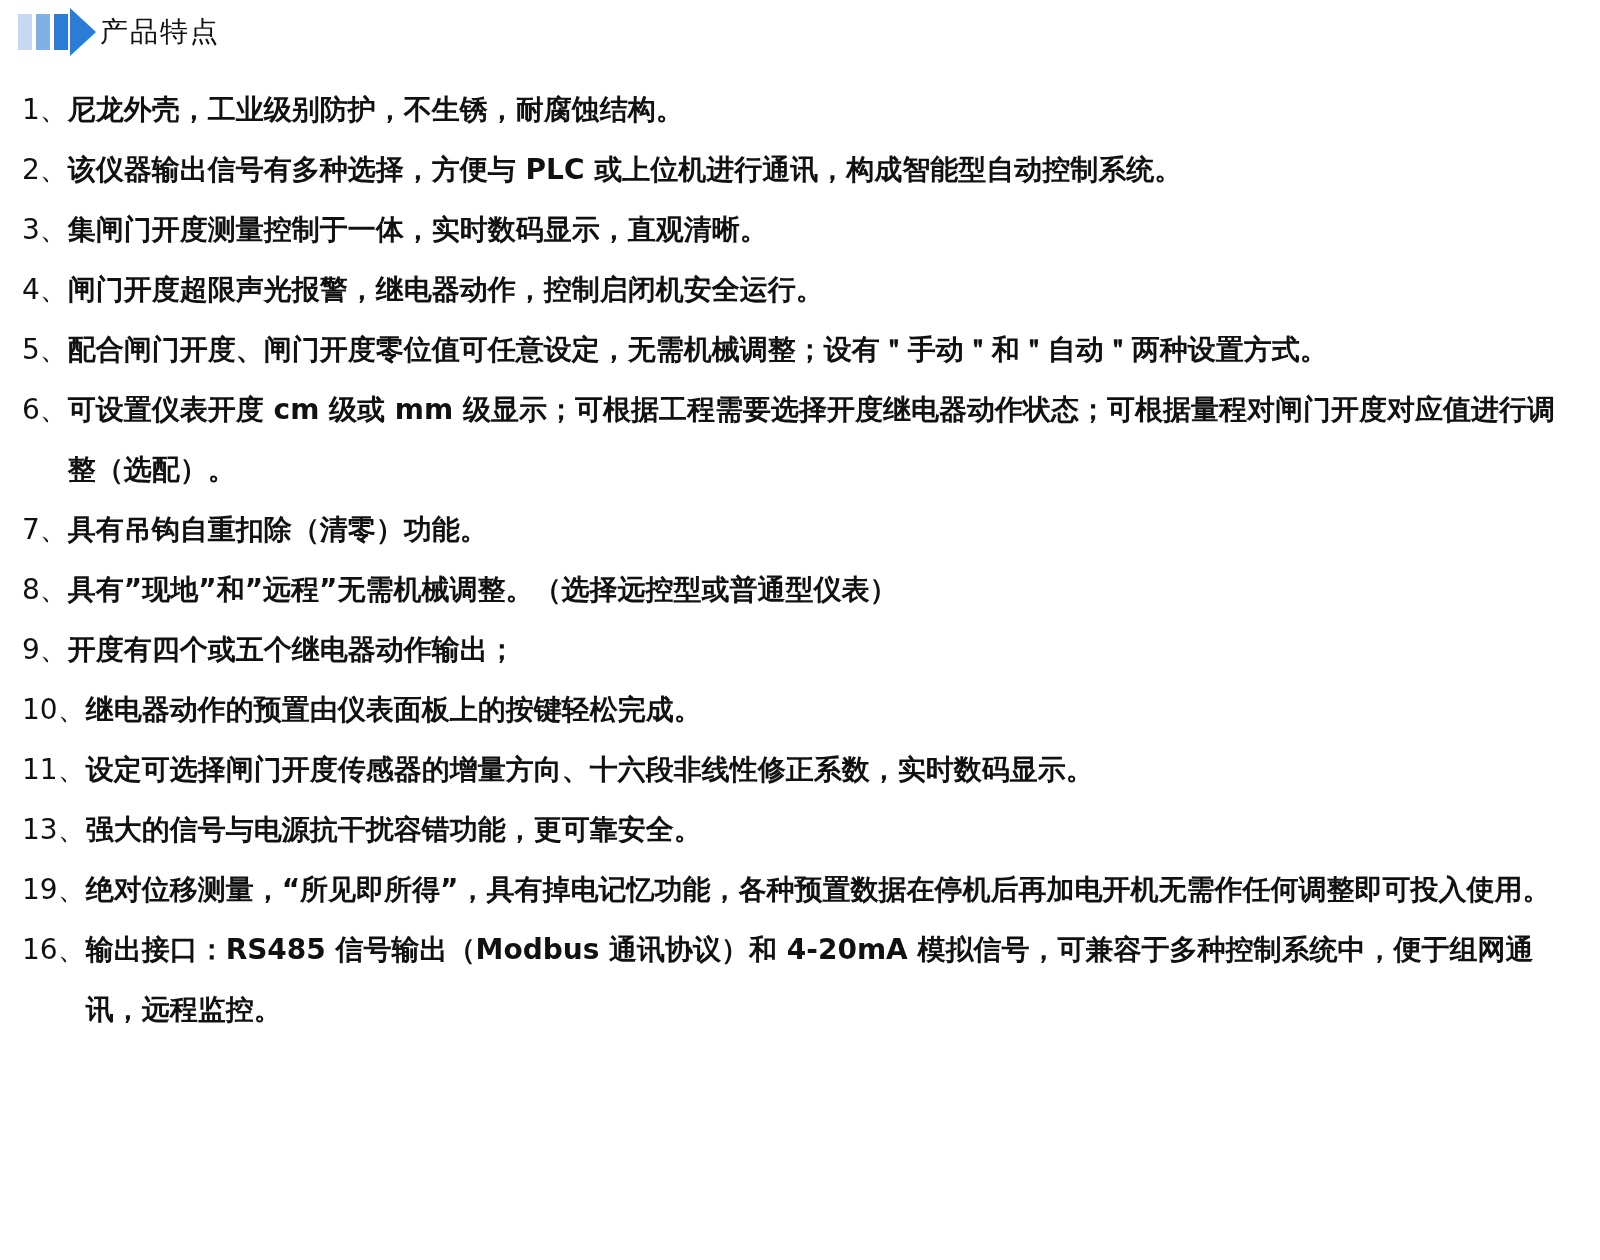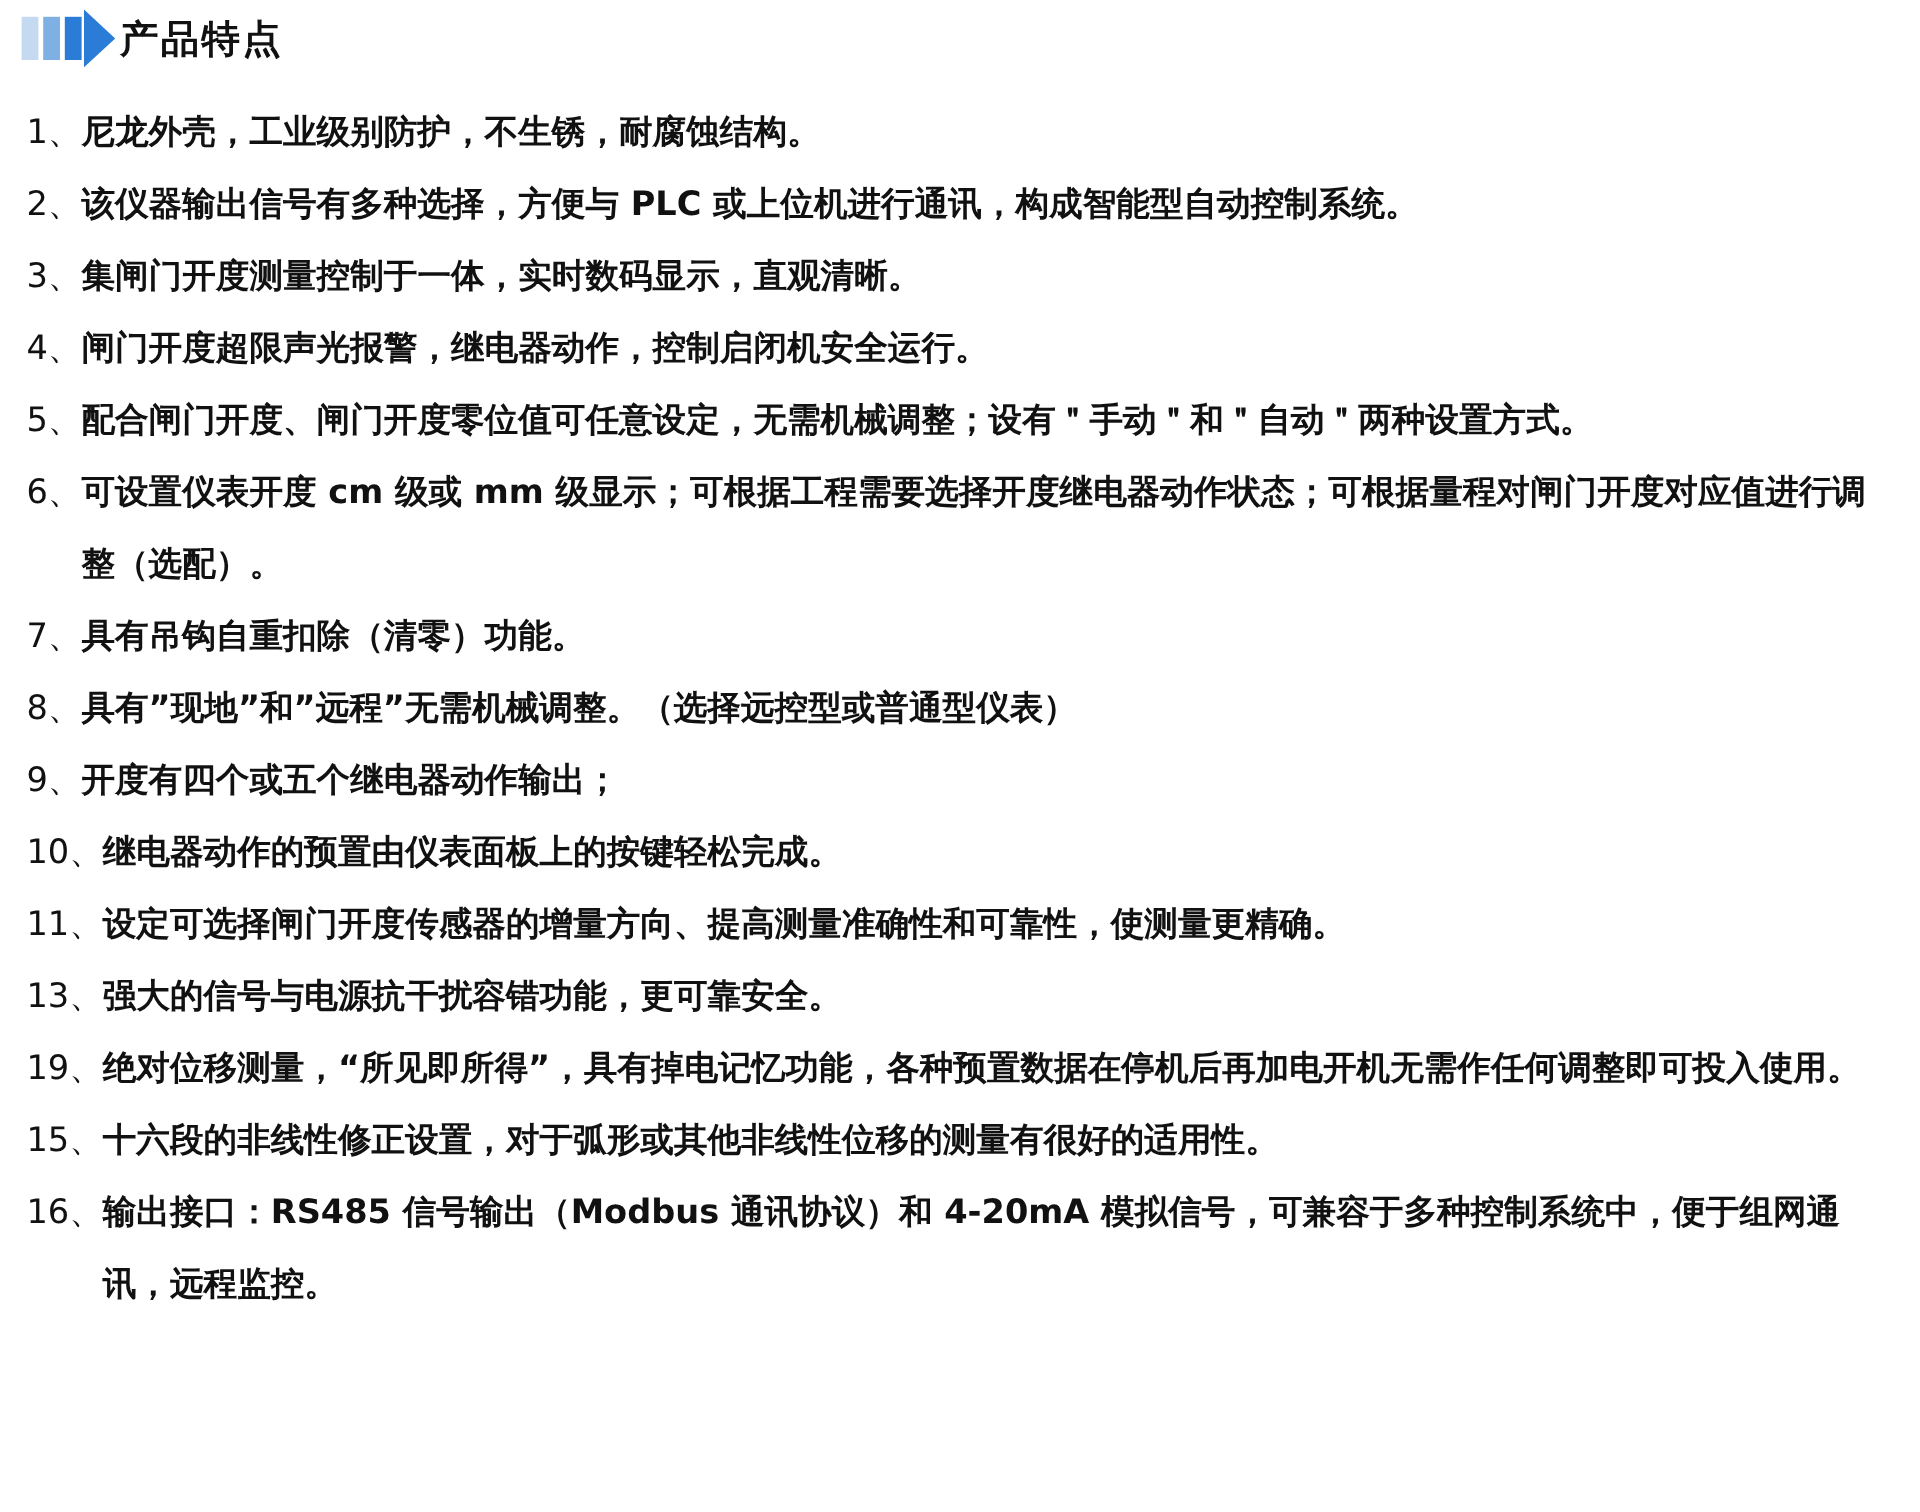--- a/index.html
+++ b/index.html
@@ -2,21 +2,21 @@
 <html><head>
 <meta charset="utf-8">
 <style>
   html, body { margin:0; padding:0; background:#ffffff; }
   body { width:1600px; height:1260px; position:relative; overflow:hidden;
          font-family:"DejaVu Sans","Liberation Sans",sans-serif; color:#111; }
   .header { position:absolute; left:18px; top:6px; height:52px; display:flex; align-items:center; }
   .bars { display:flex; align-items:center; height:52px; }
   .bar { width:14px; height:36px; margin-right:4px; }
   .tri { width:0; height:0; border-top:24px solid transparent; border-bottom:24px solid transparent; border-left:26px solid #2a7cd6; margin-left:-2px; }
-  .title { font-size:32px; font-weight:bold; margin-left:4px; letter-spacing:2px; line-height:52px; }
+  .title { font-size:28px; font-weight:normal; margin-left:4px; letter-spacing:2px; line-height:52px; }
   .list { position:absolute; left:22px; top:80px; width:1560px; }
   .item { font-size:28px; line-height:60px; display:flex; }
   .num { white-space:pre; flex:none; }
   .text { flex:1;font-weight:bold; }
 </style>
 </head>
 <body>
 
 <div class="header">
   <div class="bars">
@@ -64,31 +64,27 @@
   <div class="item">
       <span class="num">9、</span>
       <span class="text">开度有四个或五个继电器动作输出；</span>
     </div>
   <div class="item">
       <span class="num">10、</span>
       <span class="text">继电器动作的预置由仪表面板上的按键轻松完成。</span>
     </div>
   <div class="item">
       <span class="num">11、</span>
-      <span class="text">设定可选择闸门开度传感器的增量方向、提高测量准确性和可靠性，使测量更精确。</span>
+      <span class="text">设定可选择闸门开度传感器的增量方向、十六段非线性修正系数，实时数码显示。</span>
     </div>
   <div class="item">
       <span class="num">13、</span>
       <span class="text">强大的信号与电源抗干扰容错功能，更可靠安全。</span>
     </div>
   <div class="item">
       <span class="num">19、</span>
       <span class="text">绝对位移测量，“所见即所得”，具有掉电记忆功能，各种预置数据在停机后再加电开机无需作任何调整即可投入使用。</span>
     </div>
   <div class="item">
-      <span class="num">15、</span>
-      <span class="text">十六段的非线性修正设置，对于弧形或其他非线性位移的测量有很好的适用性。</span>
-    </div>
-  <div class="item">
       <span class="num">16、</span>
       <span class="text">输出接口：RS485 信号输出（Modbus 通讯协议）和 4-20mA 模拟信号，可兼容于多种控制系统中，便于组网通讯，远程监控。</span>
     </div>
 </div>
 
 </body></html>

